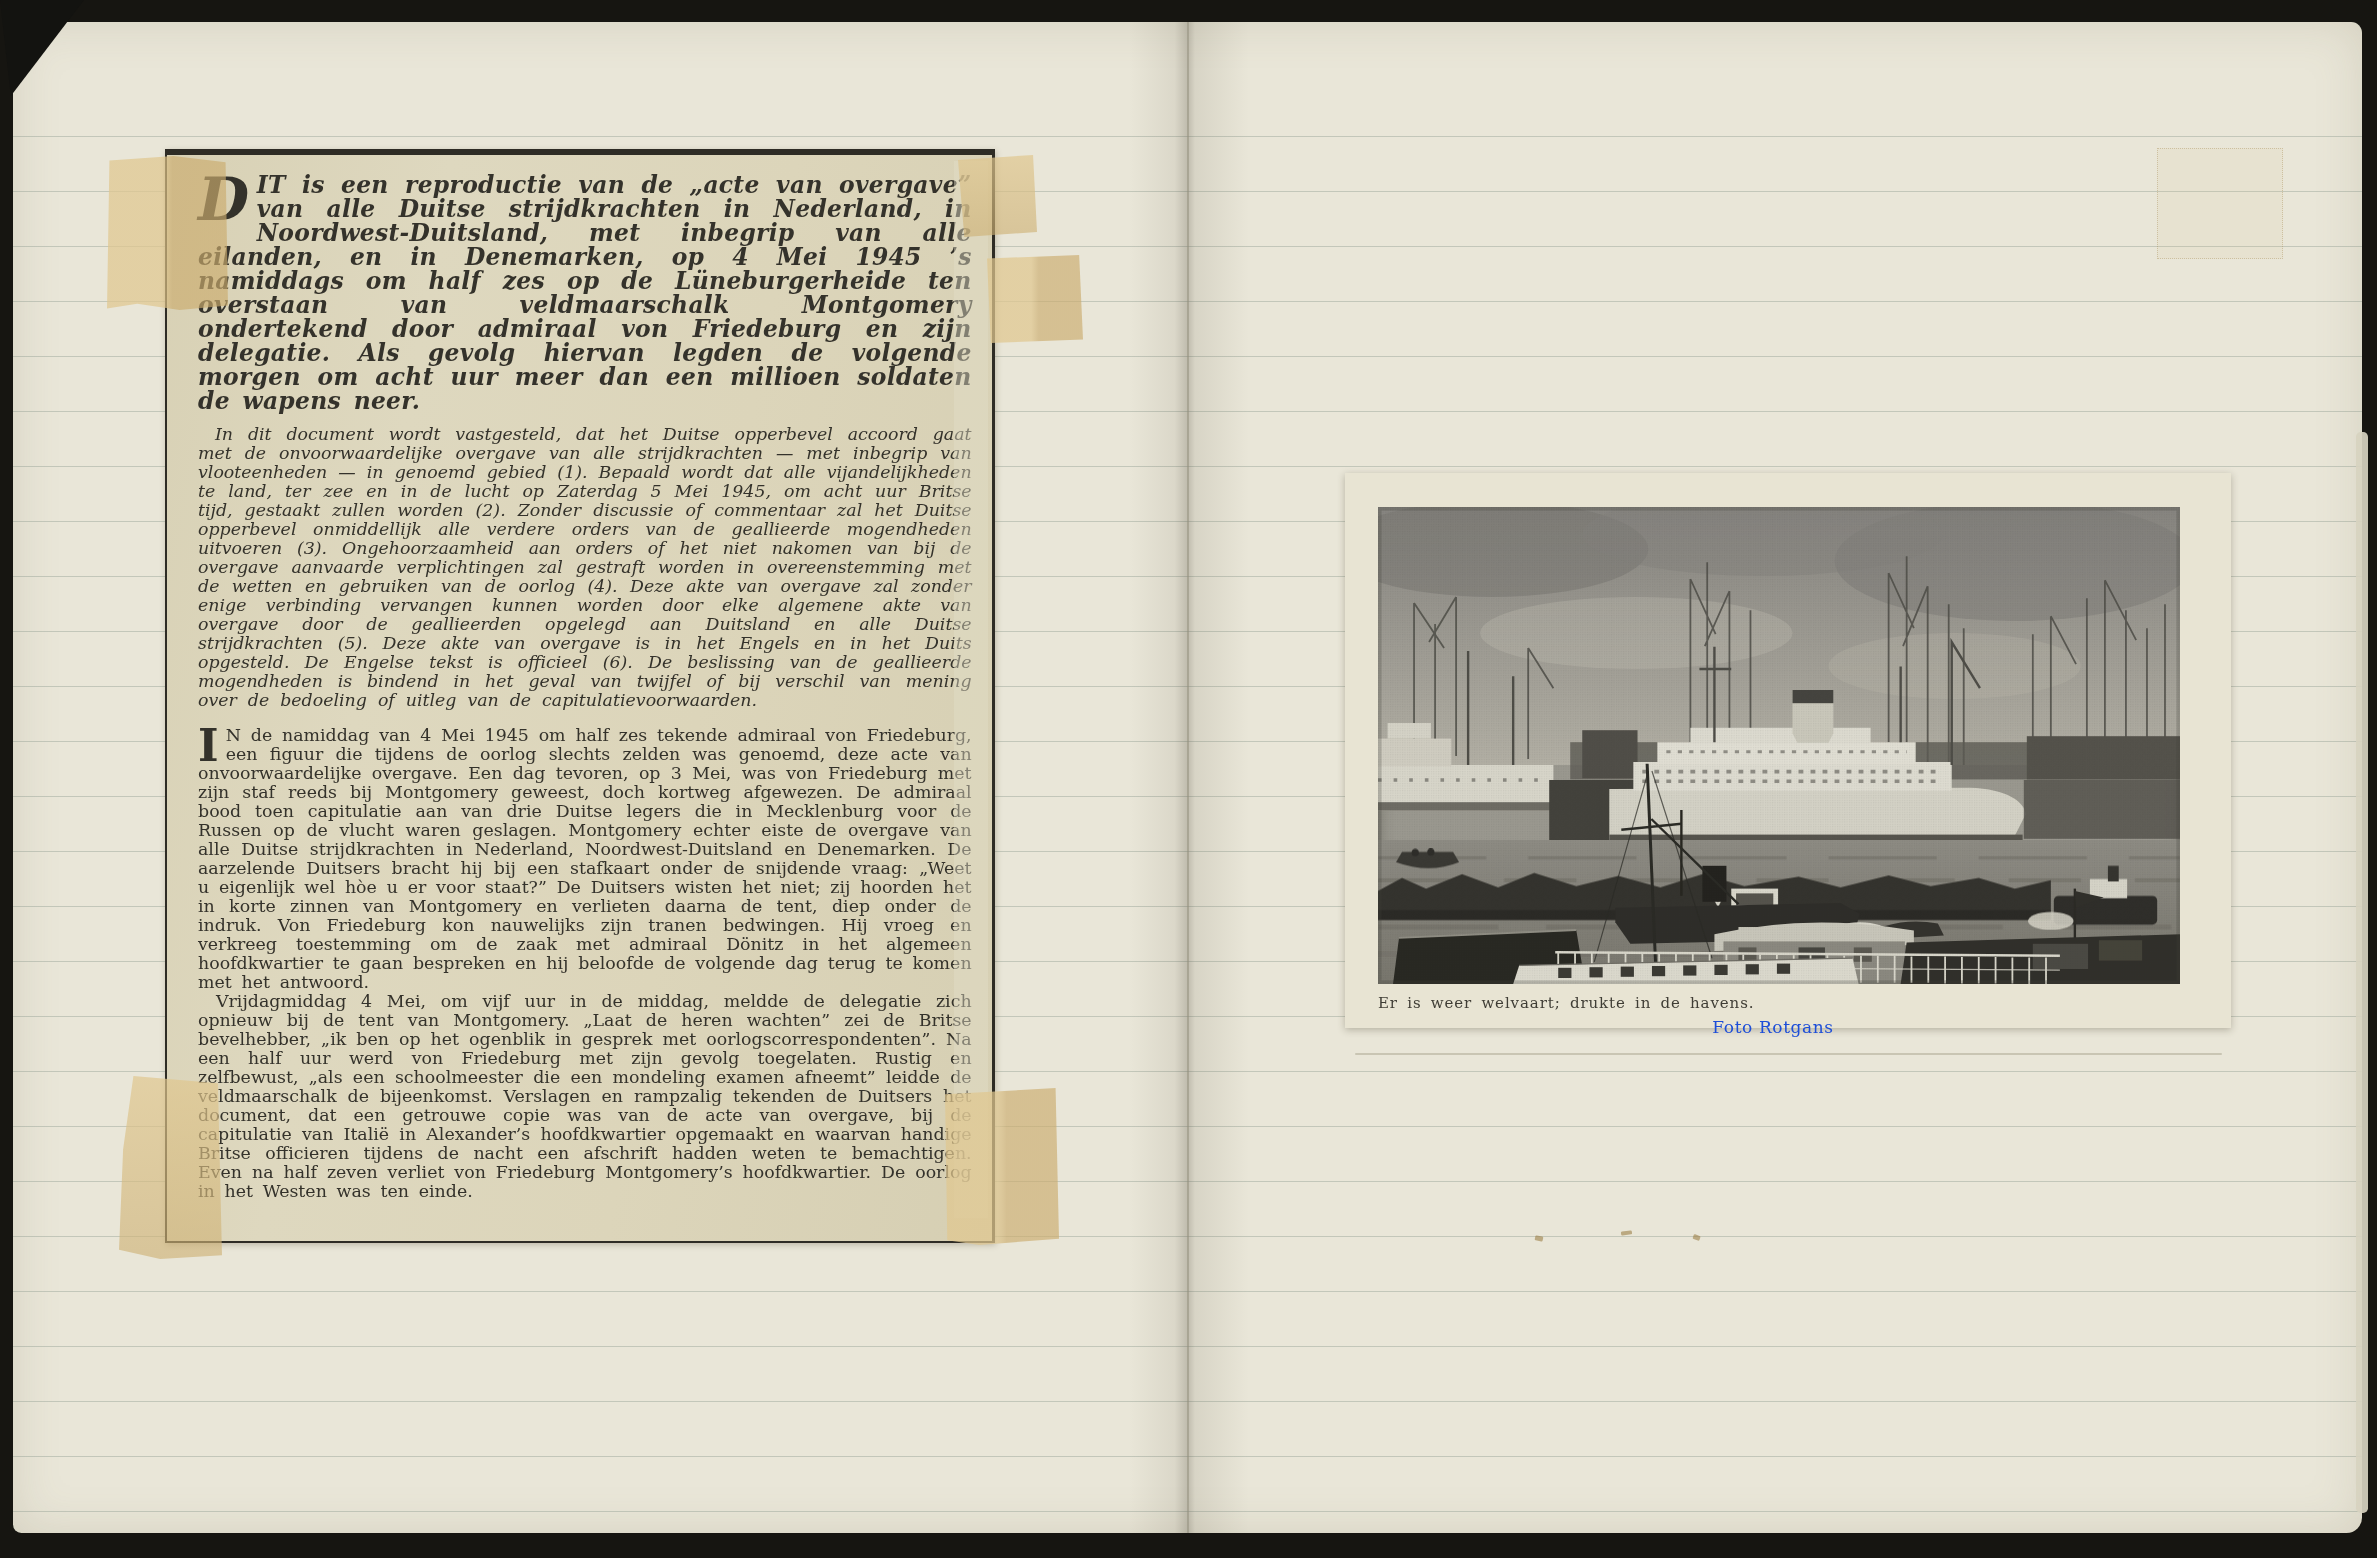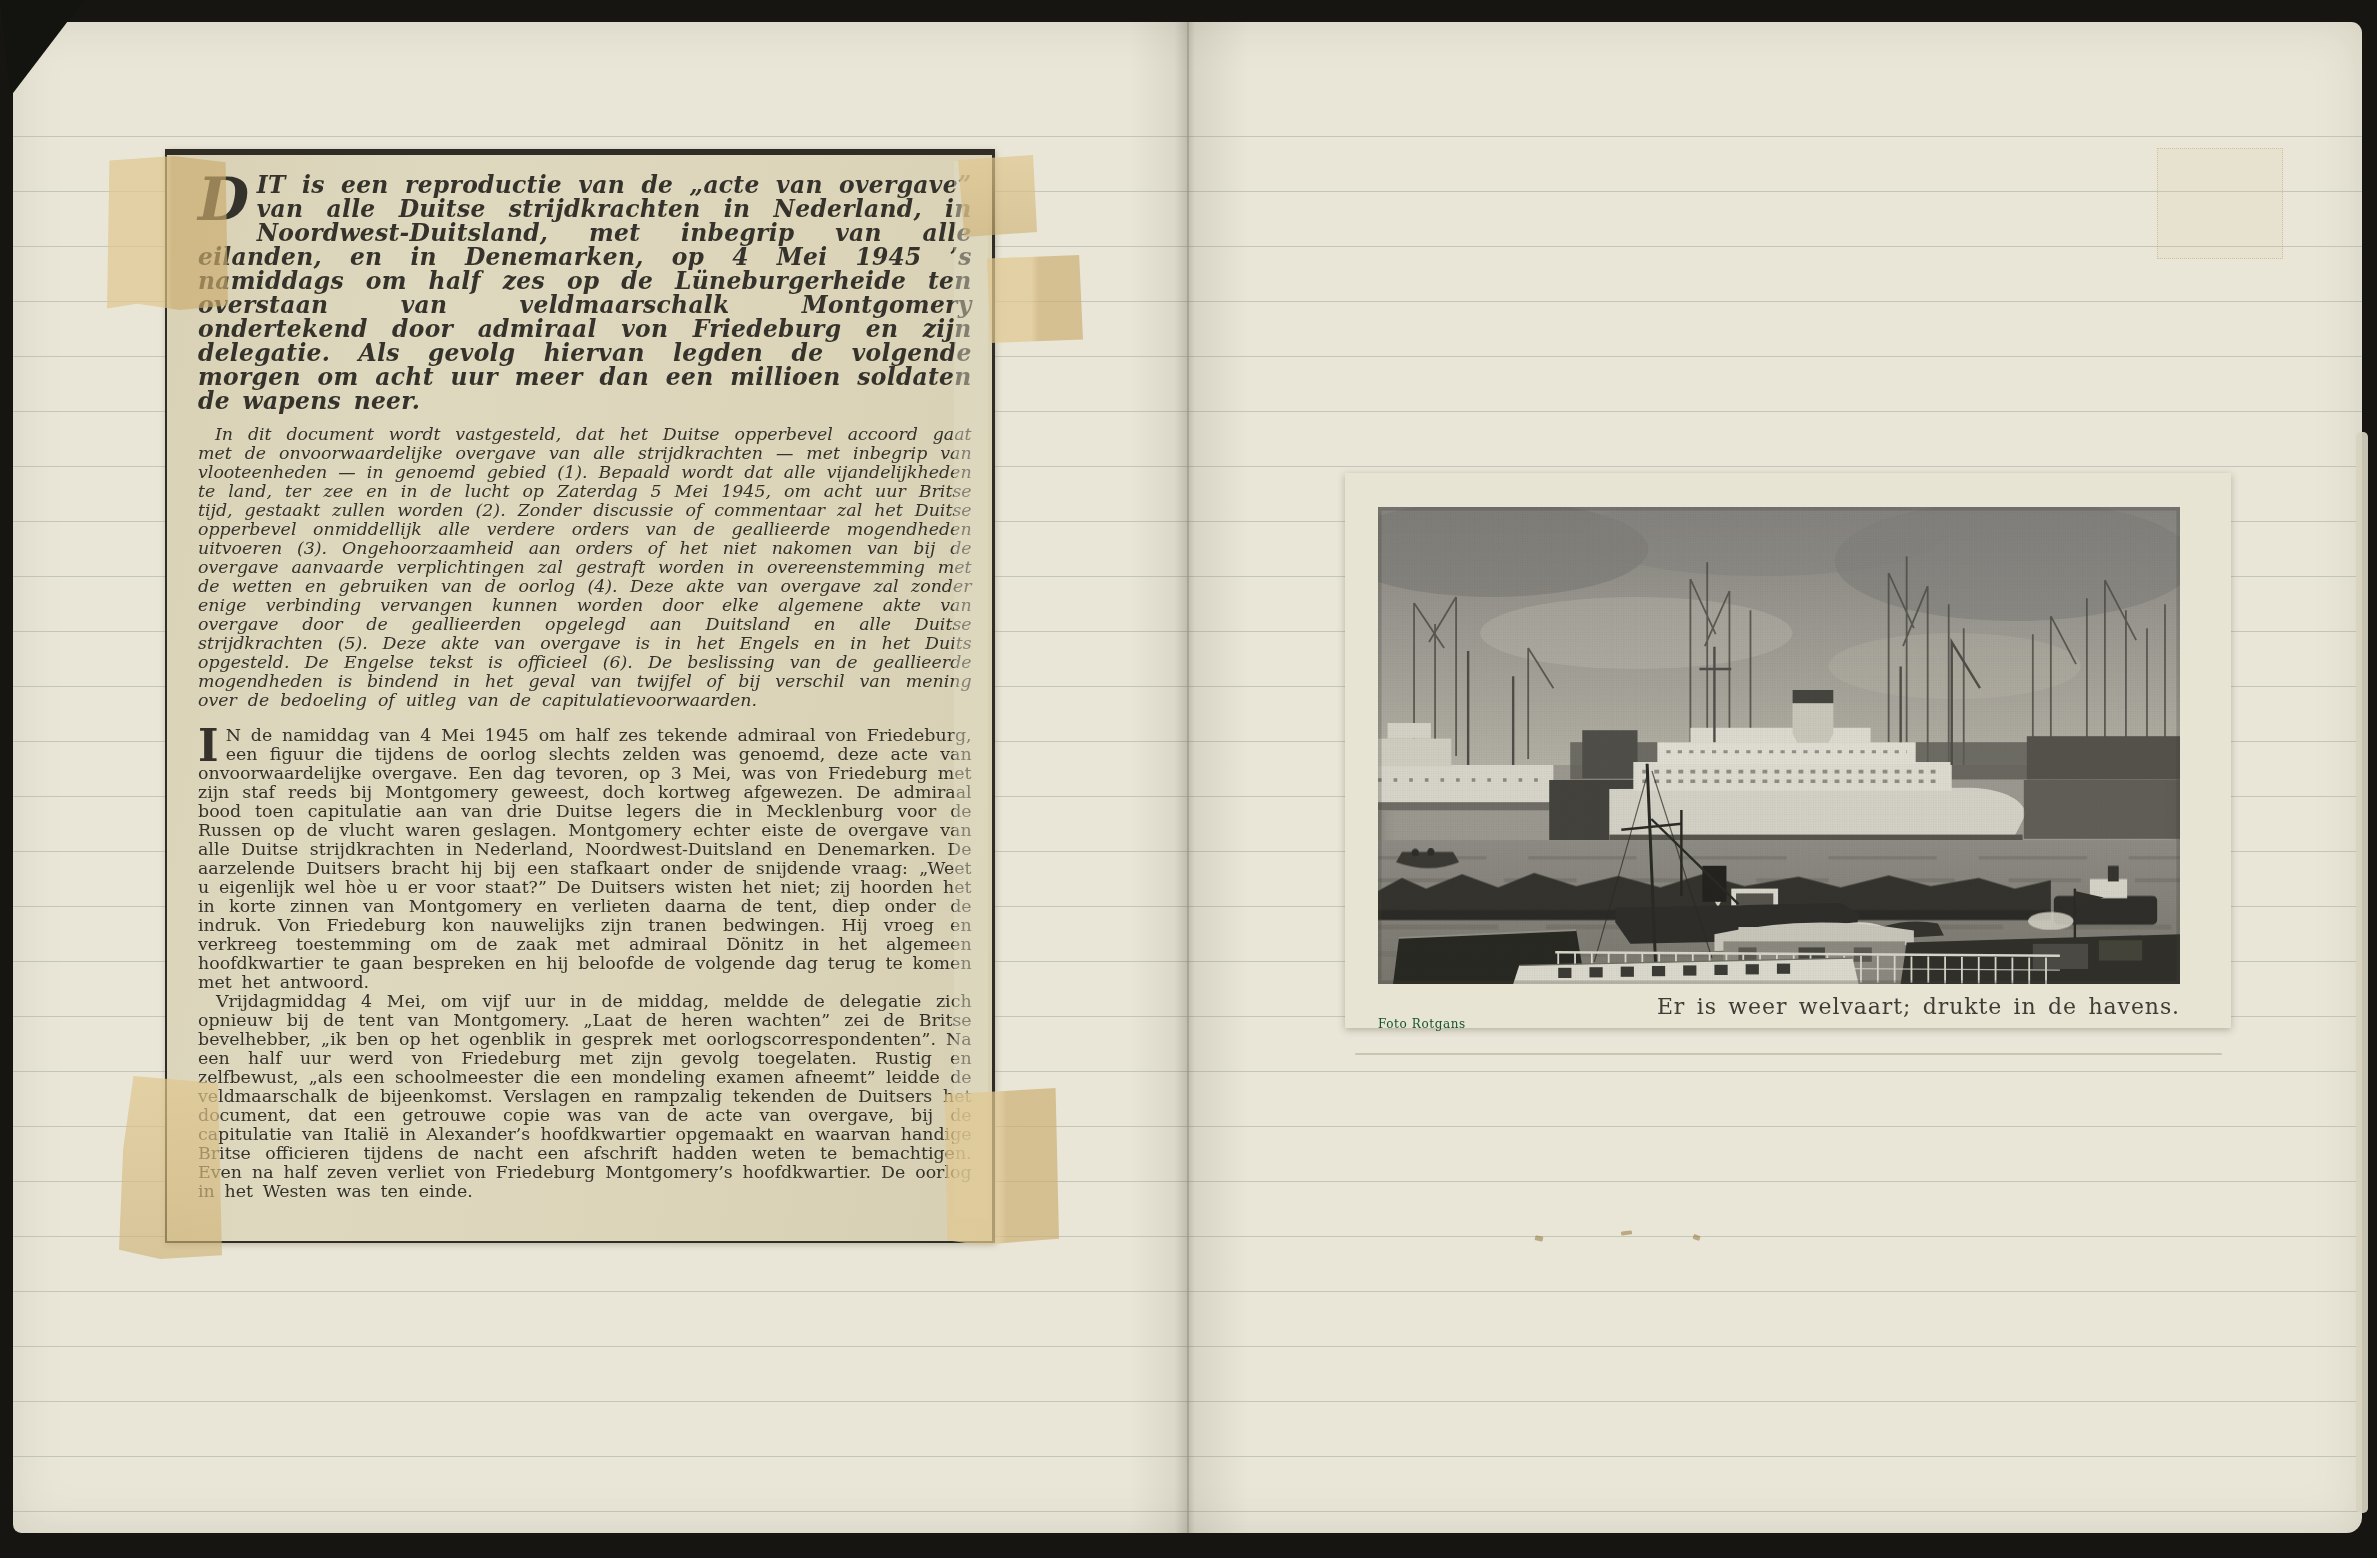--- a/index.html
+++ b/index.html
@@ -56,24 +56,24 @@
     clip-path:polygon(0 4%,97% 0,100% 96%,30% 100%,2% 97%);}
   #tape-ghost{left:2157px;top:148px;width:124px;height:109px;
     border:1.2px dotted rgba(158,130,72,.35);background:rgba(212,192,140,.10);}
   .speck{background:rgba(150,118,58,.55);border-radius:1.2px;}
   
   #photo-sheet{left:1345px;top:473px;width:886px;height:555px;background:#e8e4d3;
     box-shadow:0 2.4px 7.2px rgba(60,52,34,.30);}
   #photo-frame{left:33px;top:34px;width:802px;height:477px;
     box-shadow:inset 0 0 14.4px rgba(40,38,30,.35);background:#9a988f;}
   #photo-frame svg{display:block;width:802px;height:477px;}
-  #caption{left:33px;top:521px;width:802px;text-align:right;font-size:22px;
+  #caption{left:33px;top:521px;width:802px;text-align:left;font-size:15px;
     letter-spacing:0.9px;word-spacing:3.6px;color:#3f3d35;}
-  #credit{left:33px;top:544px;width:790px;text-align:left;font-size:12px;
-    letter-spacing:0.6px;color:#14532d;}
+  #credit{left:33px;top:544px;width:790px;text-align:center;font-size:17px;
+    letter-spacing:0.6px;color:#1d4ed8;}
   #sheet-edge{left:1355px;top:1053px;width:867px;height:1.8px;
     background:rgba(120,110,82,.28);border-radius:1.2px;}
 </style>
 </head>
 <body>
 
 <div class="abs" id="page-bg"></div>
 <div class="abs" id="rules"></div>
 <div class="abs" id="gutter"></div>
 <div class="abs" id="gutter-line"></div>

